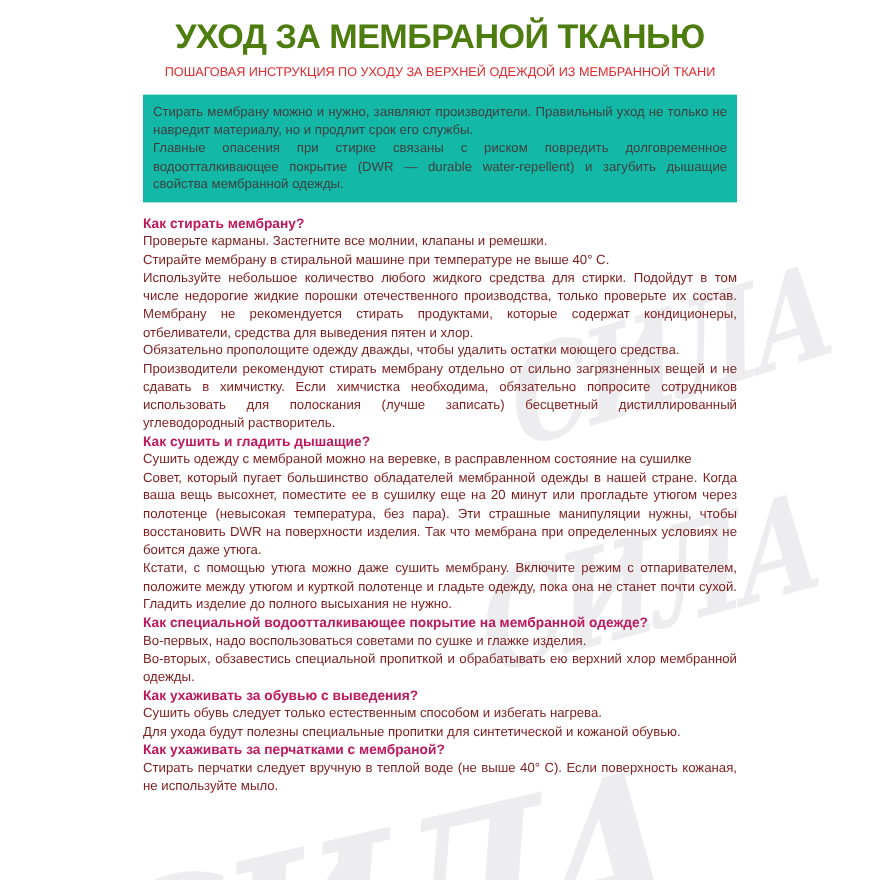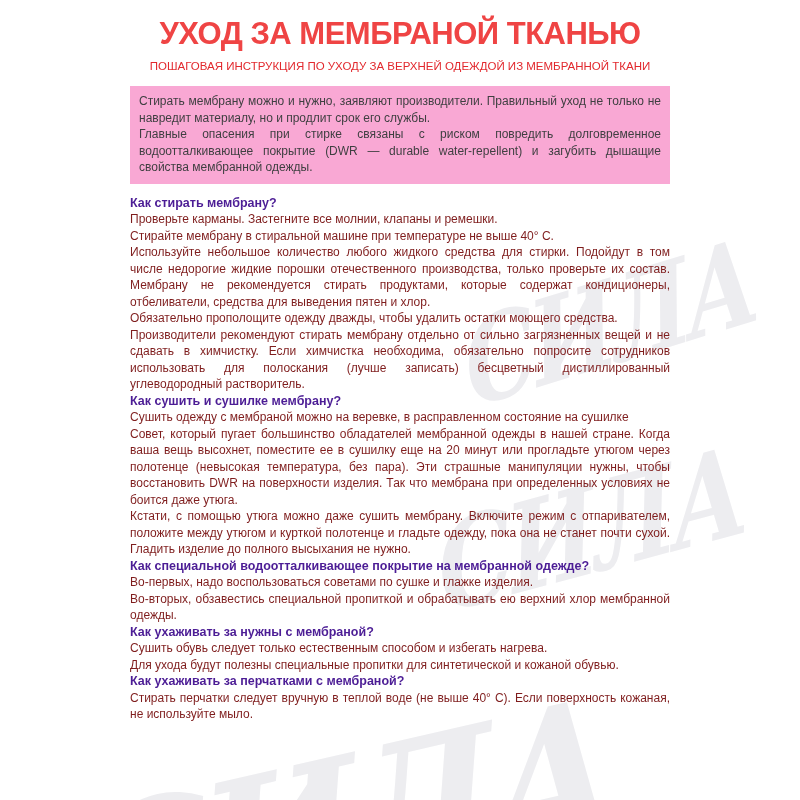--- a/index.html
+++ b/index.html
@@ -34,51 +34,51 @@
     left: 130px; top: 16px;
     width: 540px;
     z-index: 1;
   }
   .title {
     margin: 0;
     font-size: 31px;
     line-height: 36px;
     font-weight: bold;
     letter-spacing: -0.5px;
-    color: #ef4444;
+    color: #4d7c0f;
     text-align: center;
   }
   .subtitle {
     margin: 7px 0 0 0;
     font-size: 11.5px;
     line-height: 14px;
     font-weight: normal;
     color: #e2282d;
     text-align: center;
     letter-spacing: 0px;
   }
   .intro {
     margin-top: 13px;
-    background: #f9a8d4;
+    background: #14b8a6;
     padding: 7px 9px 8px 9px;
     color: #3f3f41;
   }
   .intro p {
     margin: 0;
     font-size: 12px;
     line-height: 16.5px;
     text-align: justify;
   }
   .body { margin-top: 11px; }
   .body h3 {
     margin: 0;
     font-size: 12.5px;
     line-height: 16.5px;
     font-weight: bold;
-    color: #4c1d95;
+    color: #be185d;
   }
   .body p {
     margin: 0;
     font-size: 12px;
     line-height: 16.5px;
     color: #7f1d1d;
     text-align: justify;
   }
 </style>
 </head>
@@ -105,34 +105,34 @@
       <section>
         <h3>Как стирать мембрану?</h3>
         <p>Проверьте карманы. Застегните все молнии, клапаны и ремешки.</p>
         <p>Стирайте мембрану в стиральной машине при температуре не выше 40° С.</p>
         <p>Используйте небольшое количество любого жидкого средства для стирки. Подойдут в том числе недорогие жидкие порошки отечественного производства, только проверьте их состав. Мембрану не рекомендуется стирать продуктами, которые содержат кондиционеры, отбеливатели, средства для выведения пятен и хлор.</p>
         <p>Обязательно прополощите одежду дважды, чтобы удалить остатки моющего средства.</p>
         <p>Производители рекомендуют стирать мембрану отдельно от сильно загрязненных вещей и не сдавать в химчистку. Если химчистка необходима, обязательно попросите сотрудников использовать для полоскания (лучше записать) бесцветный дистиллированный углеводородный растворитель.</p>
       </section>
 
       <section>
-        <h3>Как сушить и сушилке мембрану?</h3>
+        <h3>Как сушить и гладить дышащие?</h3>
         <p>Сушить одежду с мембраной можно на веревке, в расправленном состояние на сушилке</p>
         <p>Совет, который пугает большинство обладателей мембранной одежды в нашей стране. Когда ваша вещь высохнет, поместите ее в сушилку еще на 20 минут или прогладьте утюгом через полотенце (невысокая температура, без пара). Эти страшные манипуляции нужны, чтобы восстановить DWR на поверхности изделия. Так что мембрана при определенных условиях не боится даже утюга.</p>
         <p>Кстати, с помощью утюга можно даже сушить мембрану. Включите режим с отпаривателем, положите между утюгом и курткой полотенце и гладьте одежду, пока она не станет почти сухой. Гладить изделие до полного высыхания не нужно.</p>
       </section>
 
       <section>
         <h3>Как специальной водоотталкивающее покрытие на мембранной одежде?</h3>
         <p>Во-первых, надо воспользоваться советами по сушке и глажке изделия.</p>
         <p>Во-вторых, обзавестись специальной пропиткой и обрабатывать ею верхний хлор мембранной одежды.</p>
       </section>
 
       <section>
-        <h3>Как ухаживать за нужны с мембраной?</h3>
+        <h3>Как ухаживать за обувью с выведения?</h3>
         <p>Сушить обувь следует только естественным способом и избегать нагрева.</p>
         <p>Для ухода будут полезны специальные пропитки для синтетической и кожаной обувью.</p>
       </section>
 
       <section>
         <h3>Как ухаживать за перчатками с мембраной?</h3>
         <p>Стирать перчатки следует вручную в теплой воде (не выше 40° С). Если поверхность кожаная, не используйте мыло.</p>
 
       </section>
 

